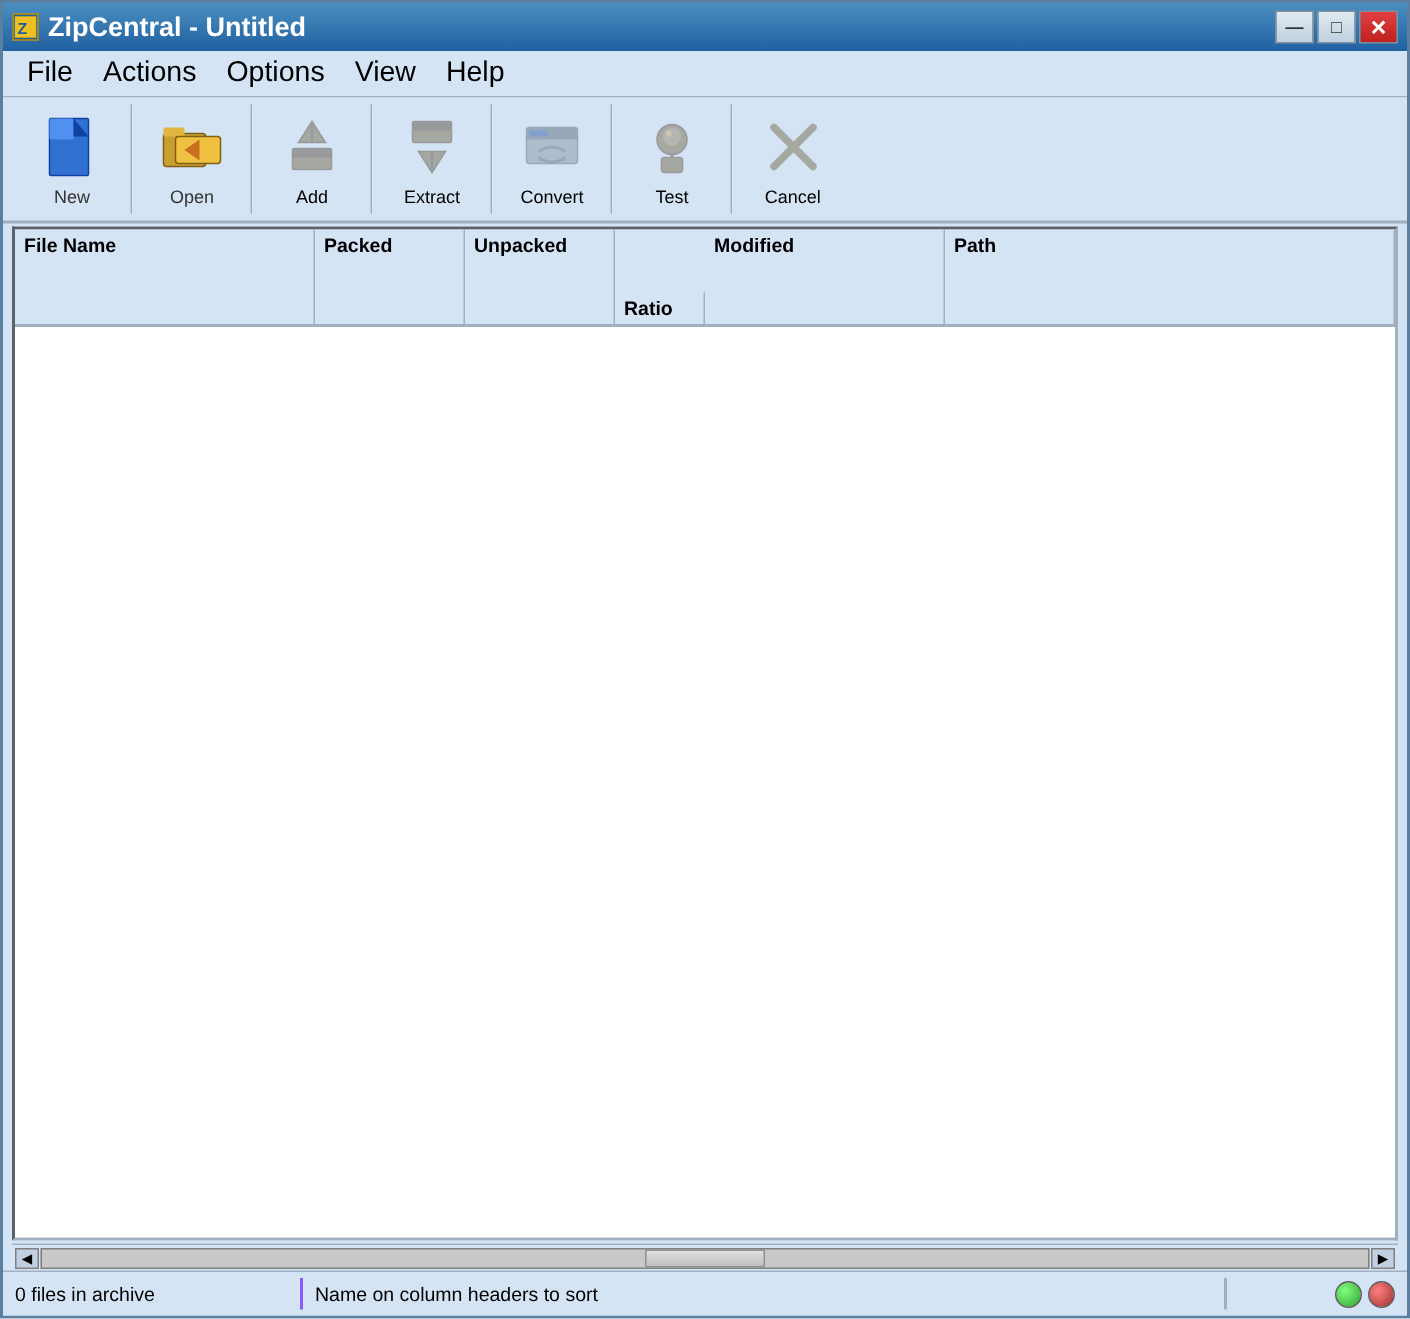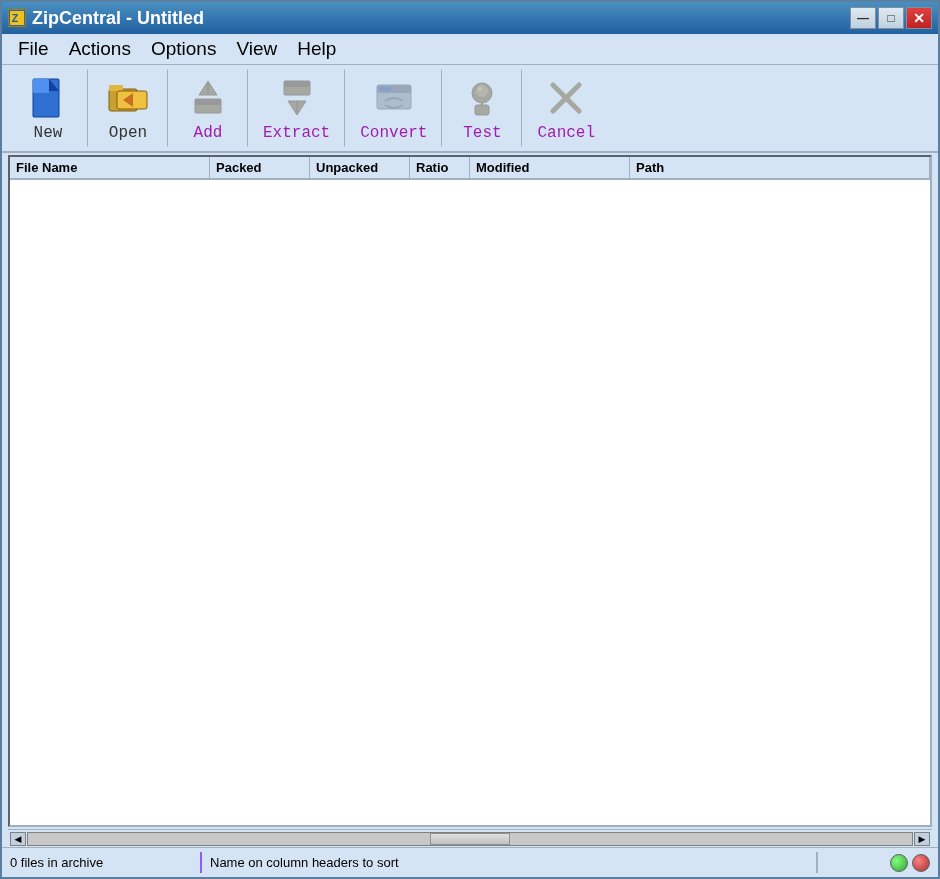--- a/index.html
+++ b/index.html
@@ -109,26 +109,25 @@
       border: 1px solid transparent;
       min-width: 80px;
       color: #333;
       gap: 2px;
       border-right: 1px solid #a0b0c0;
     }
     .toolbar-btn:last-child {
       border-right: none;
     }
     .toolbar-btn.disabled {
-      color: #a21caf;
+      color: #000000;
       cursor: default;
     }
     .toolbar-btn .btn-label {
-      font-size: 16px;
-      font-family: Liberation Mono, monospace;
+      font-size: 12px;
     }
     .btn-icon {
       width: 48px;
       height: 48px;
       display: flex;
       align-items: center;
       justify-content: center;
     }
     
     .file-area {
@@ -151,21 +150,21 @@
       font-size: 13px;
       font-weight: bold;
       cursor: pointer;
       border-right: 1px solid #a0b0c0;
       white-space: nowrap;
       user-select: none;
     }
     .col-file-name { flex: 0 0 200px; }
     .col-packed { flex: 0 0 100px; }
     .col-unpacked { flex: 0 0 100px; }
-    .col-ratio { flex: 0 0 60px; }
+    .col-ratio { flex: 0 0 60px; margin-top: 42px; }
     .col-modified { flex: 0 0 160px; }
     .col-path { flex: 1; }
     .file-list-body {
       flex: 1;
       background: white;
       overflow-y: auto;
     }
     
     .hscroll-area {
       height: 18px;

